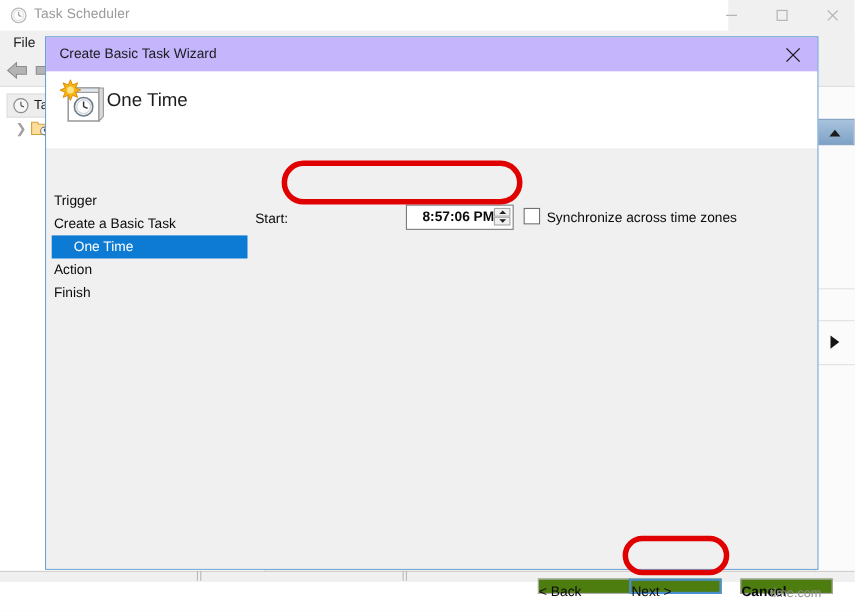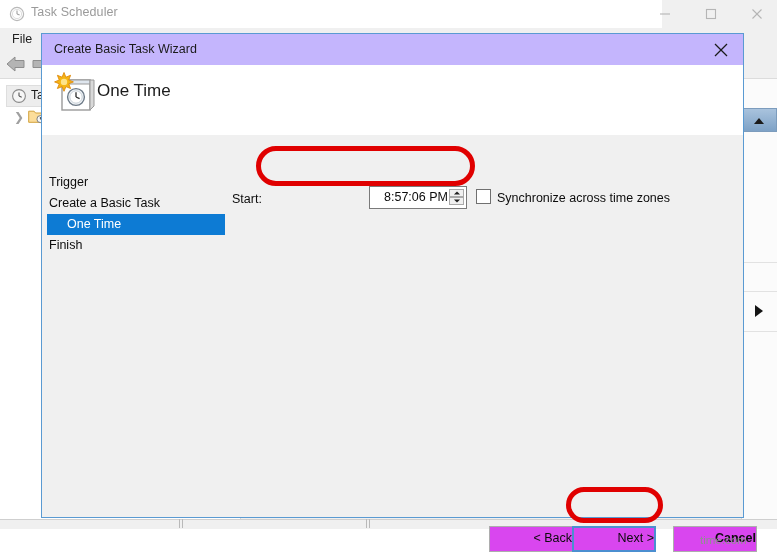--- a/index.html
+++ b/index.html
@@ -249,20 +249,21 @@
     width: 98px; height: 23px;
     background: #ffffff;
     border: 1px solid #7a7a7a;
     box-sizing: border-box;
   }
   #time-value {
     position: absolute;
     left: 14px; top: 3px;
     font-size: 12.5px;
     color: #0c0c0c;
+    font-weight: bold;
   }
   #time-spinner {
     position: absolute;
     right: 2px; top: 2px;
     width: 15px; height: 17px;
   }
   .spin-btn {
     position: absolute;
     left: 0; width: 15px; height: 8px;
     background: #f0f0f0;
@@ -286,27 +287,27 @@
     left: 455px; top: 56px;
     font-size: 12.5px;
     color: #0c0c0c;
     white-space: nowrap;
   }
 
   
   .dlg-btn {
     position: absolute;
     top: 391px;
-    width: 84px; height: 26px;
-    background: #d946ef;
+    width: 84px; height: 14px;
+    background: #4d7c0f;
     border: 1px solid #adadad;
     box-sizing: border-box;
     font-size: 12.5px;
     color: #0c0c0c;
-    text-align: right;
+    text-align: left;
     line-height: 23px;
   }
   #btn-back { left: 447px; }
   #btn-next {
     left: 530px;
     border: 2px solid #4b8fd0;
     line-height: 21px;
   }
   #btn-cancel { left: 631px; font-weight: bold; }
 
@@ -463,20 +464,21 @@
     </span>
     <span id="header-title">One Time</span>
   </div>
 
   <div id="dlg-body">
 
     <div id="wizard-nav">
       <div class="nav-item">Trigger</div>
       <div class="nav-item">Create a Basic Task</div>
       <div class="nav-item indent selected">One Time</div>
+      <div class="nav-item">Action</div>
       <div class="nav-item">Finish</div>
     </div>
 
     <span id="start-label">Start:</span>
 
 
     <div id="time-field">
       <span id="time-value">8:57:06 PM</span>
       <span id="time-spinner">
         <span class="spin-btn" id="spin-up">

